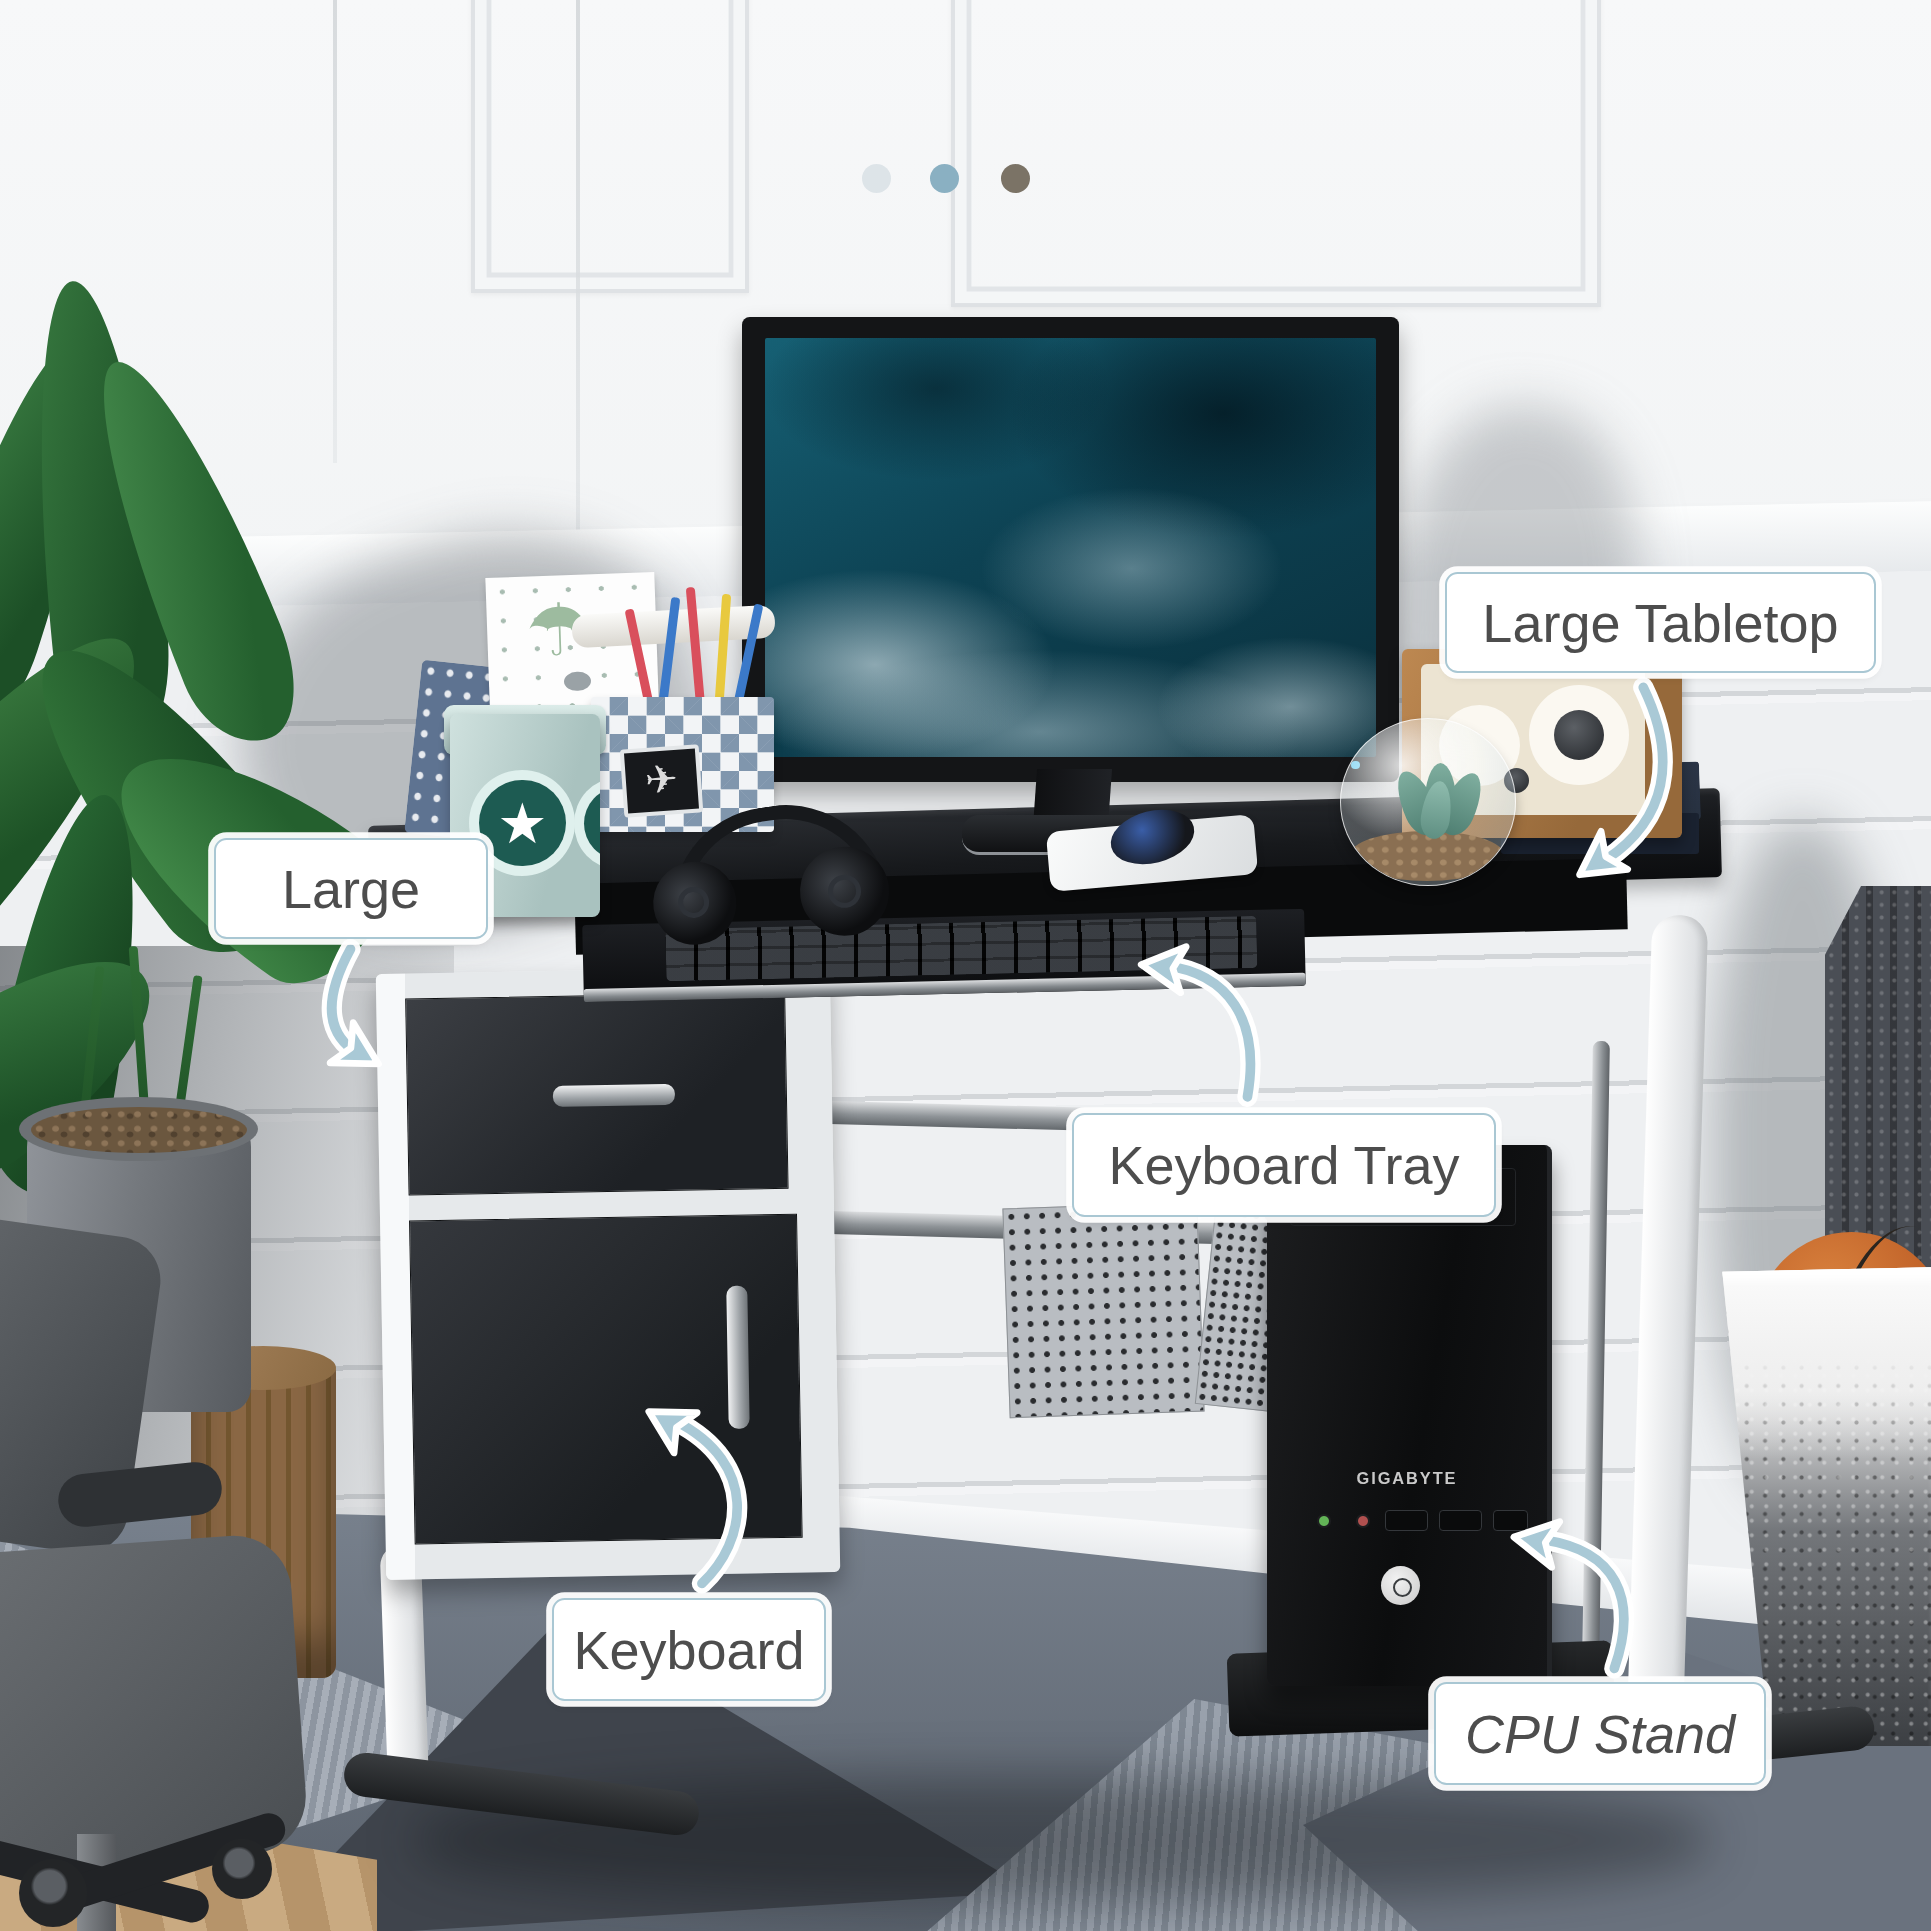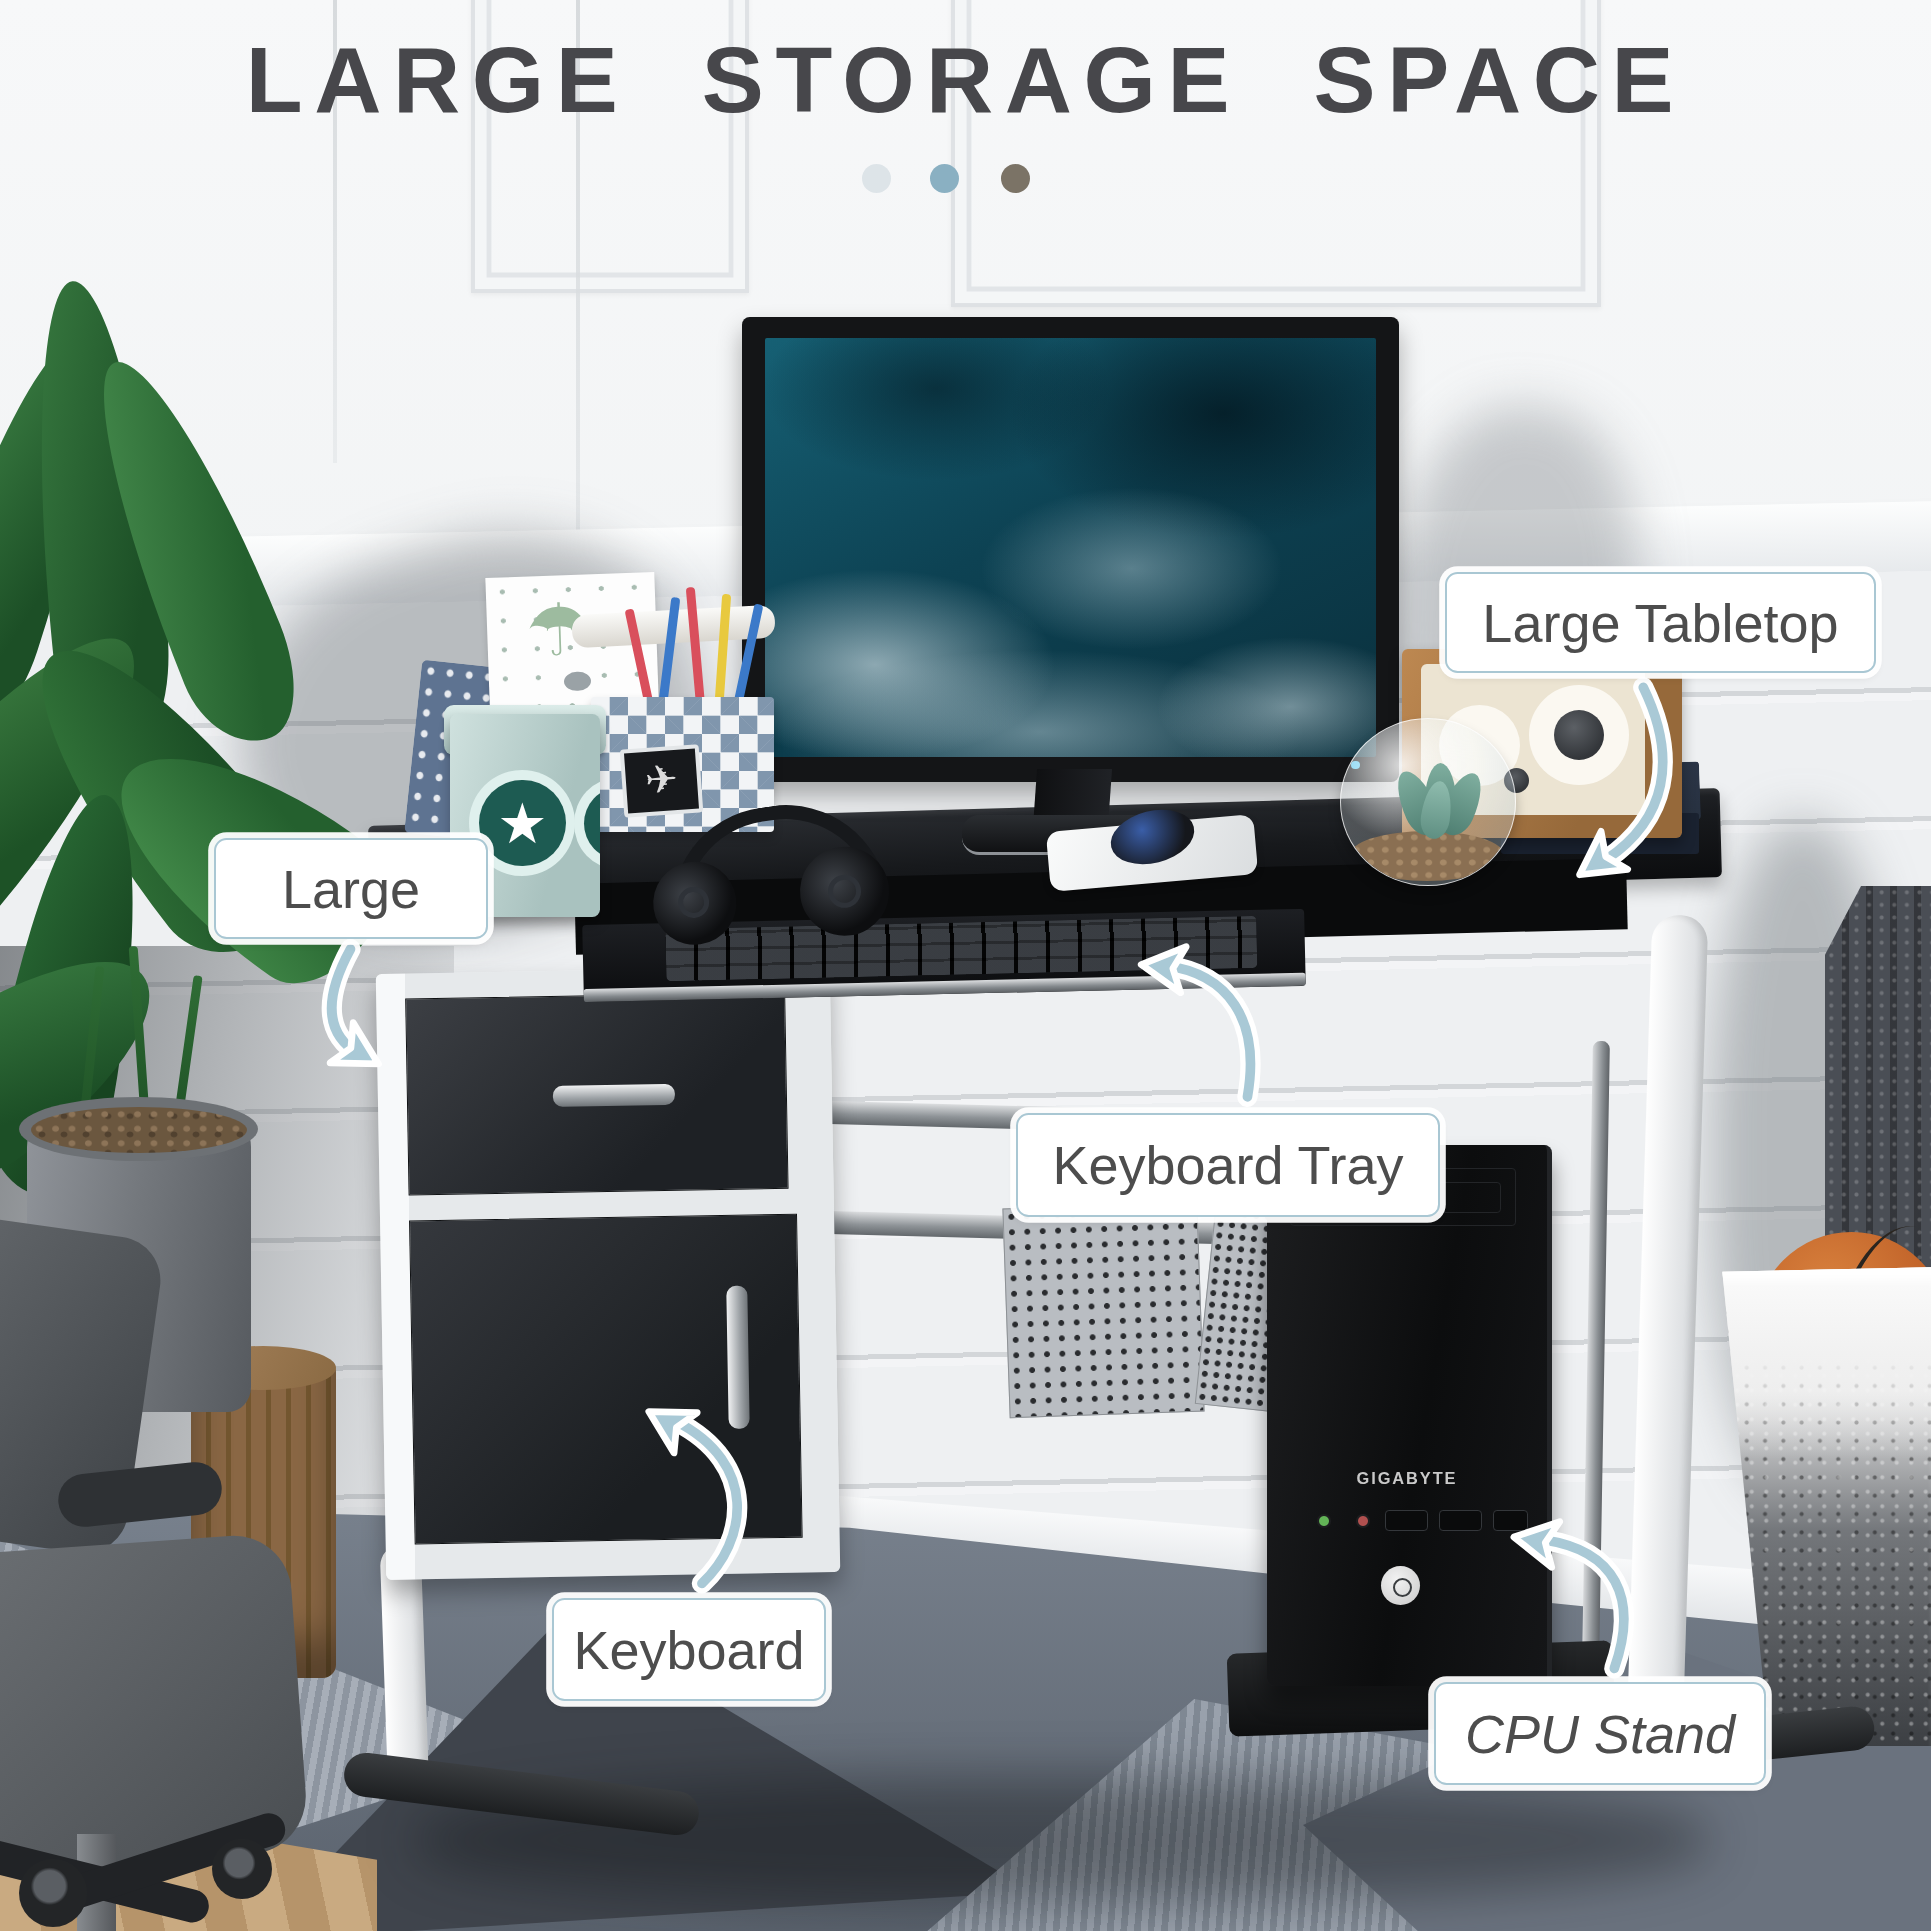--- a/index.html
+++ b/index.html
@@ -304,21 +304,20 @@
 
   <div class="chair-part" style="left:-77px;top:1226px;width:222px;height:319px;border-radius:44px;background:linear-gradient(120deg,#64686c,#3f4347);transform:rotate(8deg);"></div>
   <div class="chair-part" style="left:58px;top:1468px;width:164px;height:53px;border-radius:27px;background:#2e3134;transform:rotate(-6deg);"></div>
   <div class="chair-part" style="left:-87px;top:1545px;width:386px;height:319px;border-radius:58px;background:linear-gradient(140deg,#6d7175,#4a4e52);transform:rotate(-4deg);"></div>
   <div class="chair-part" style="left:77px;top:1834px;width:39px;height:106px;background:linear-gradient(90deg,#888c90,#55585c);"></div>
   <div class="chair-part" style="left:-39px;top:1863px;width:251px;height:33px;border-radius:16.4px;background:#212326;transform:rotate(14deg);"></div>
   <div class="chair-part" style="left:58px;top:1844px;width:232px;height:33px;border-radius:16.4px;background:#212326;transform:rotate(-18deg);"></div>
   <div class="wheel" style="left:19.3px;top:1859px;"></div>
   <div class="wheel" style="left:212px;top:1839px;width:60px;height:60px;"></div>
 
-  <div class="title">LARGE STORAGE SPACE</div>
   <div class="dot" style="left: 862px; background: rgb(221, 228, 232);"></div>
   <div class="dot" style="left: 930px; background: rgb(138, 176, 194);"></div>
   <div class="dot" style="left: 1001px; background: rgb(123, 115, 102);"></div>
 
   <svg class="arrows" width="1931" height="1931" viewBox="0 0 2000 2000">
     <g>
       <path class="arrow-outer" d="M1702 712 C1738 786 1726 848 1664 890"></path>
       <path class="arrow-inner" d="M1702 712 C1738 786 1726 848 1664 890"></path>
       <path class="arrow-head" transform="translate(1636,906) rotate(-35)" d="M0 0 L44 -24 L33 0 L44 24 Z"></path>
     </g>
@@ -339,18 +338,18 @@
     </g>
     <g>
       <path class="arrow-outer" d="M1672 1728 C1698 1654 1672 1606 1600 1595"></path>
       <path class="arrow-inner" d="M1672 1728 C1698 1654 1672 1606 1600 1595"></path>
       <path class="arrow-head" transform="translate(1568,1592) rotate(10)" d="M0 0 L44 -24 L33 0 L44 24 Z"></path>
     </g>
   </svg>
 
   <div class="callout" style="left:1400px;top:572px;width:427px;height:97px;margin-left:45px;">Large Tabletop</div>
   <div class="callout" style="left:214px;top:838px;width:270px;height:97px;">Large</div>
-  <div class="callout" style="left:1016px;top:1113px;width:420px;height:100px;text-align:right;">Keyboard Tray</div>
+  <div class="callout" style="left:1072px;top:1113px;width:420px;height:100px;text-align:right;">Keyboard Tray</div>
   <div class="callout" style="left:552px;top:1598px;width:270px;height:99px;">Keyboard</div>
   <div class="callout" style="left:1434px;top:1682px;width:328px;height:99px;font-style:italic;">CPU Stand</div>
 
 </div>
 
 
 </body></html>

